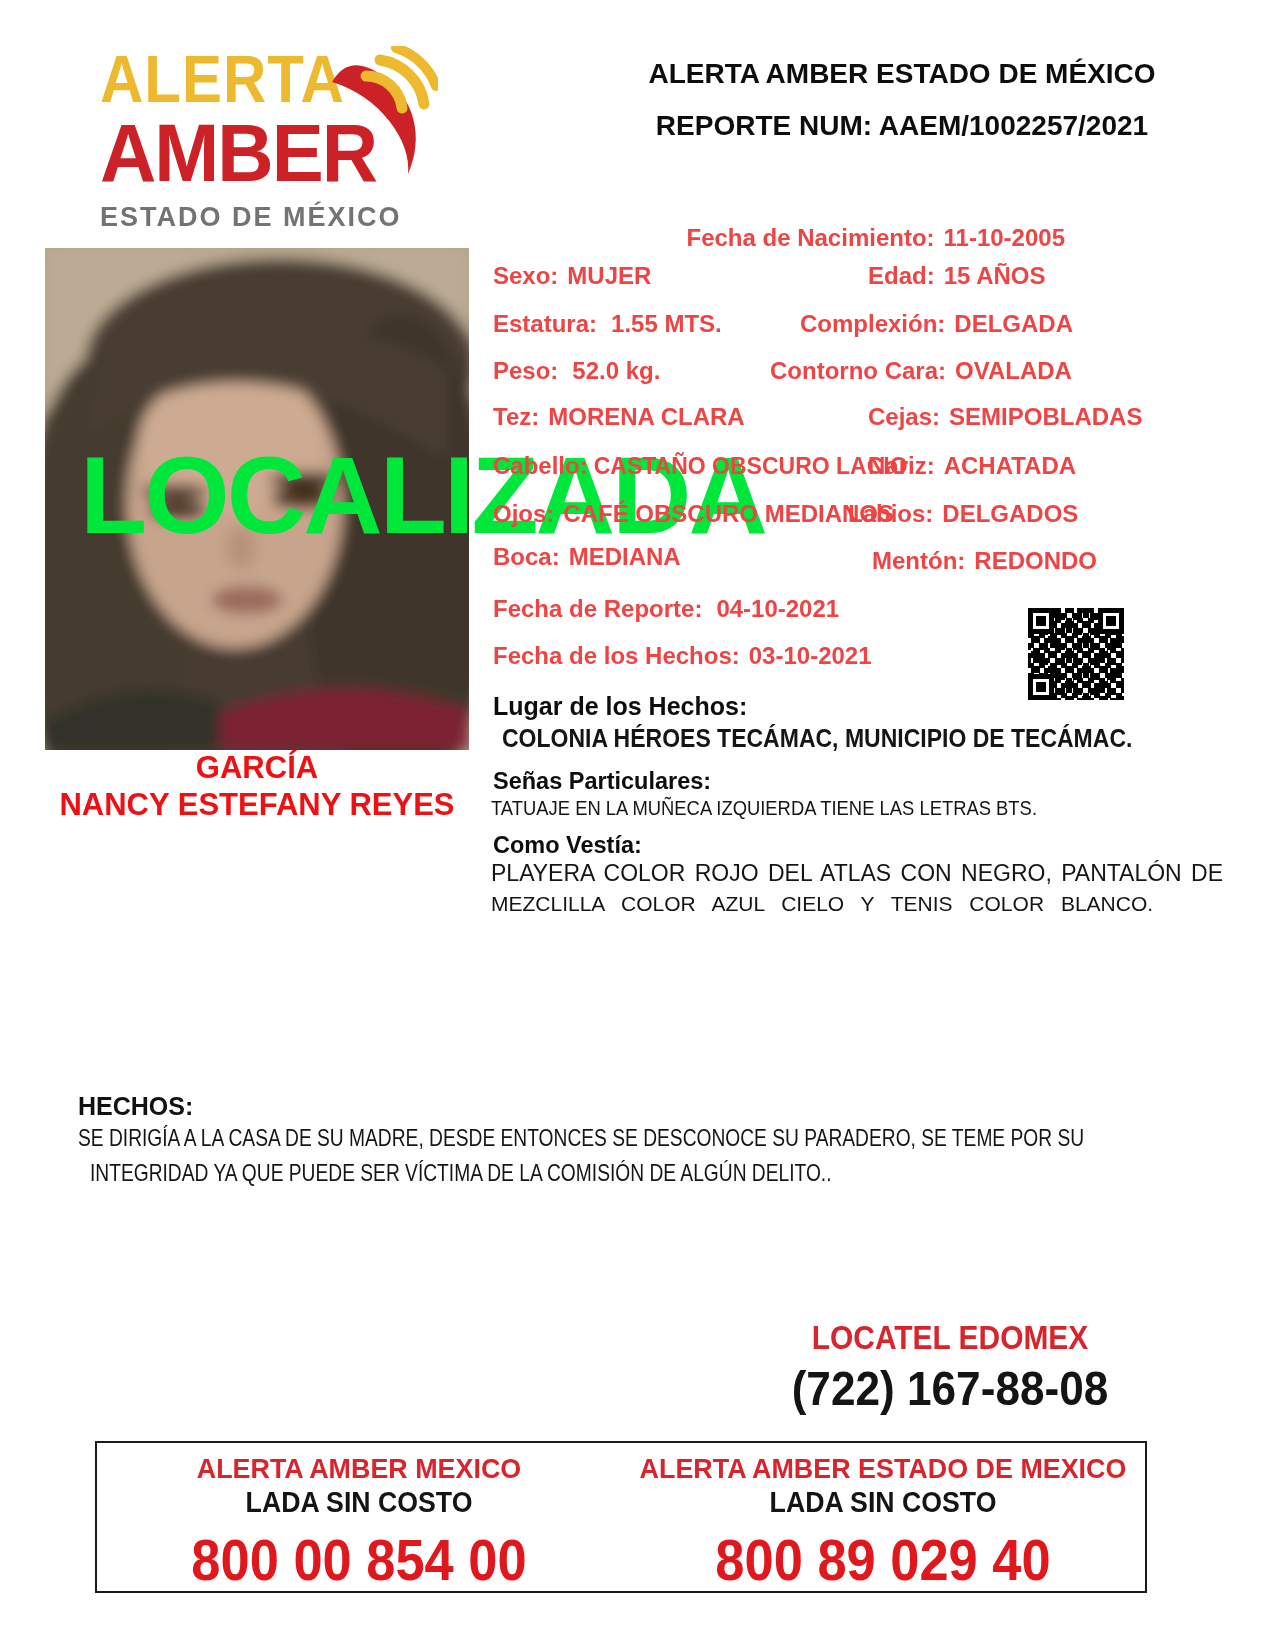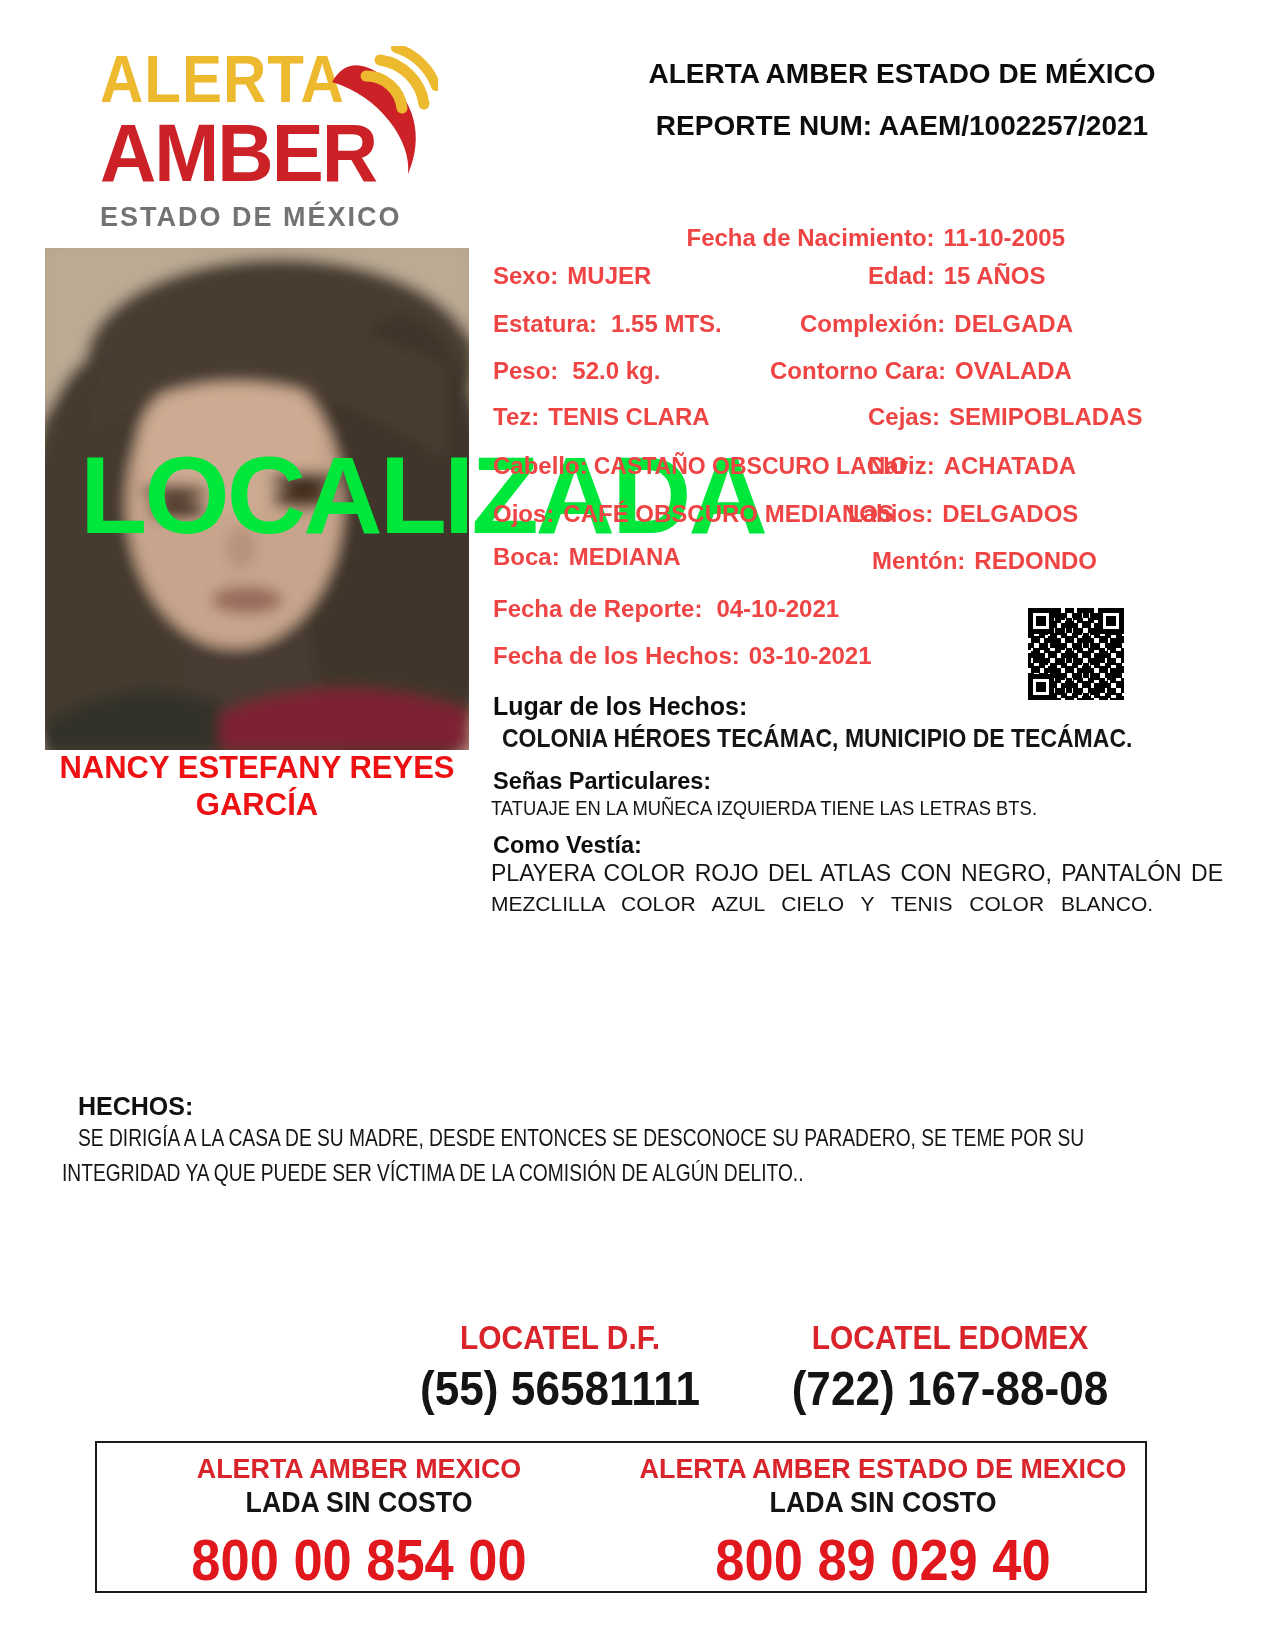--- a/index.html
+++ b/index.html
@@ -103,22 +103,22 @@
         <ellipse cx="202" cy="352" rx="36" ry="14" fill="#9a6a5c"></ellipse>
         <path d="M0,475 Q90,420 180,458 L180,502 L0,502 Z" fill="#33302c"></path>
         <path d="M175,465 Q290,418 424,462 L424,502 L175,502 Z" fill="#7d2130"></path>
       </g>
     </svg>
   </div>
 
   <div class="abs watermark" style="left:80px;top:440px;">LOCALIZADA</div>
 
   <div class="abs name" style="left:45px;top:750px;">
+    <div>GARCÍA</div>
     <div>NANCY ESTEFANY REYES</div>
-    <div>GARCÍA</div>
   </div>
 
   <div class="abs dt z6" style="left:493px;top:224px;width:572px;text-align:right;">
     <span>Fecha de Nacimiento:</span><span class="v">11-10-2005</span>
   </div>
 
   <div class="abs dt z6" style="left:493px;top:262px;">
     <span>Sexo:</span><span class="v">MUJER</span>
   </div>
   <div class="abs dt z6" style="left:868px;top:262px;">
@@ -133,21 +133,21 @@
   </div>
 
   <div class="abs dt z6" style="left:493px;top:357px;">
     <span>Peso:</span><span class="v v2">52.0 kg.</span>
   </div>
   <div class="abs dt z6" style="left:770px;top:357px;">
     <span>Contorno Cara:</span><span class="v">OVALADA</span>
   </div>
 
   <div class="abs dt z6" style="left:493px;top:403px;">
-    <span>Tez:</span><span class="v">TENIS CLARA</span>
+    <span>Tez:</span><span class="v">MORENA CLARA</span>
   </div>
   <div class="abs dt z6" style="left:868px;top:403px;">
     <span>Cejas:</span><span class="v">SEMIPOBLADAS</span>
   </div>
 
   <div class="abs dt z6" style="left:493px;top:452px;">
     <span>Cabello:</span><span class="small-caps-val">CASTAÑO OBSCURO LACIO</span>
   </div>
   <div class="abs dt z6" style="left:868px;top:452px;">
     <span>Nariz:</span><span class="v">ACHATADA</span>
@@ -195,28 +195,24 @@
     <span style="display:inline-block;word-spacing:3px;">PLAYERA COLOR ROJO DEL ATLAS CON NEGRO, PANTALÓN DE</span>
   </div>
   <div class="abs plain z6 nw" style="left:491px;top:892px;font-size:21px;">
     <span style="display:inline-block;word-spacing:11px;">MEZCLILLA COLOR AZUL CIELO Y TENIS COLOR BLANCO.</span>
   </div>
 
   <div class="abs b" style="left:78px;top:1092px;font-size:25px;">HECHOS:</div>
   <div class="abs plain nw" style="left:78px;top:1124px;font-size:24px;">
     <span class="cx80" style="display:inline-block;">SE DIRIGÍA A LA CASA DE SU MADRE, DESDE ENTONCES SE DESCONOCE SU PARADERO, SE TEME POR SU</span>
   </div>
-  <div class="abs plain nw" style="left:62px;top:1159px;font-size:24px;">
+  <div class="abs plain nw" style="left:90px;top:1159px;font-size:24px;">
     <span class="cx80" style="display:inline-block;">INTEGRIDAD YA QUE PUEDE SER VÍCTIMA DE LA COMISIÓN DE ALGÚN DELITO..</span>
   </div>
 
-  <div class="abs em-col" style="left:395px;top:1318px;width:330px;">
-    <div class="em-label">LOCATEL D.F.</div>
-    <div class="em-num">(55) 56581111</div>
-  </div>
   <div class="abs em-col" style="left:775px;top:1318px;width:350px;">
     <div class="em-label">LOCATEL EDOMEX</div>
     <div class="em-num">(722) 167-88-08</div>
   </div>
 
   <div class="abs fbox" style="left:95px;top:1441px;">
     <div class="fcol">
       <div class="ftitle">ALERTA AMBER MEXICO</div>
       <div class="fsub">LADA SIN COSTO</div>
       <div class="fnum">800 00 854 00</div>

